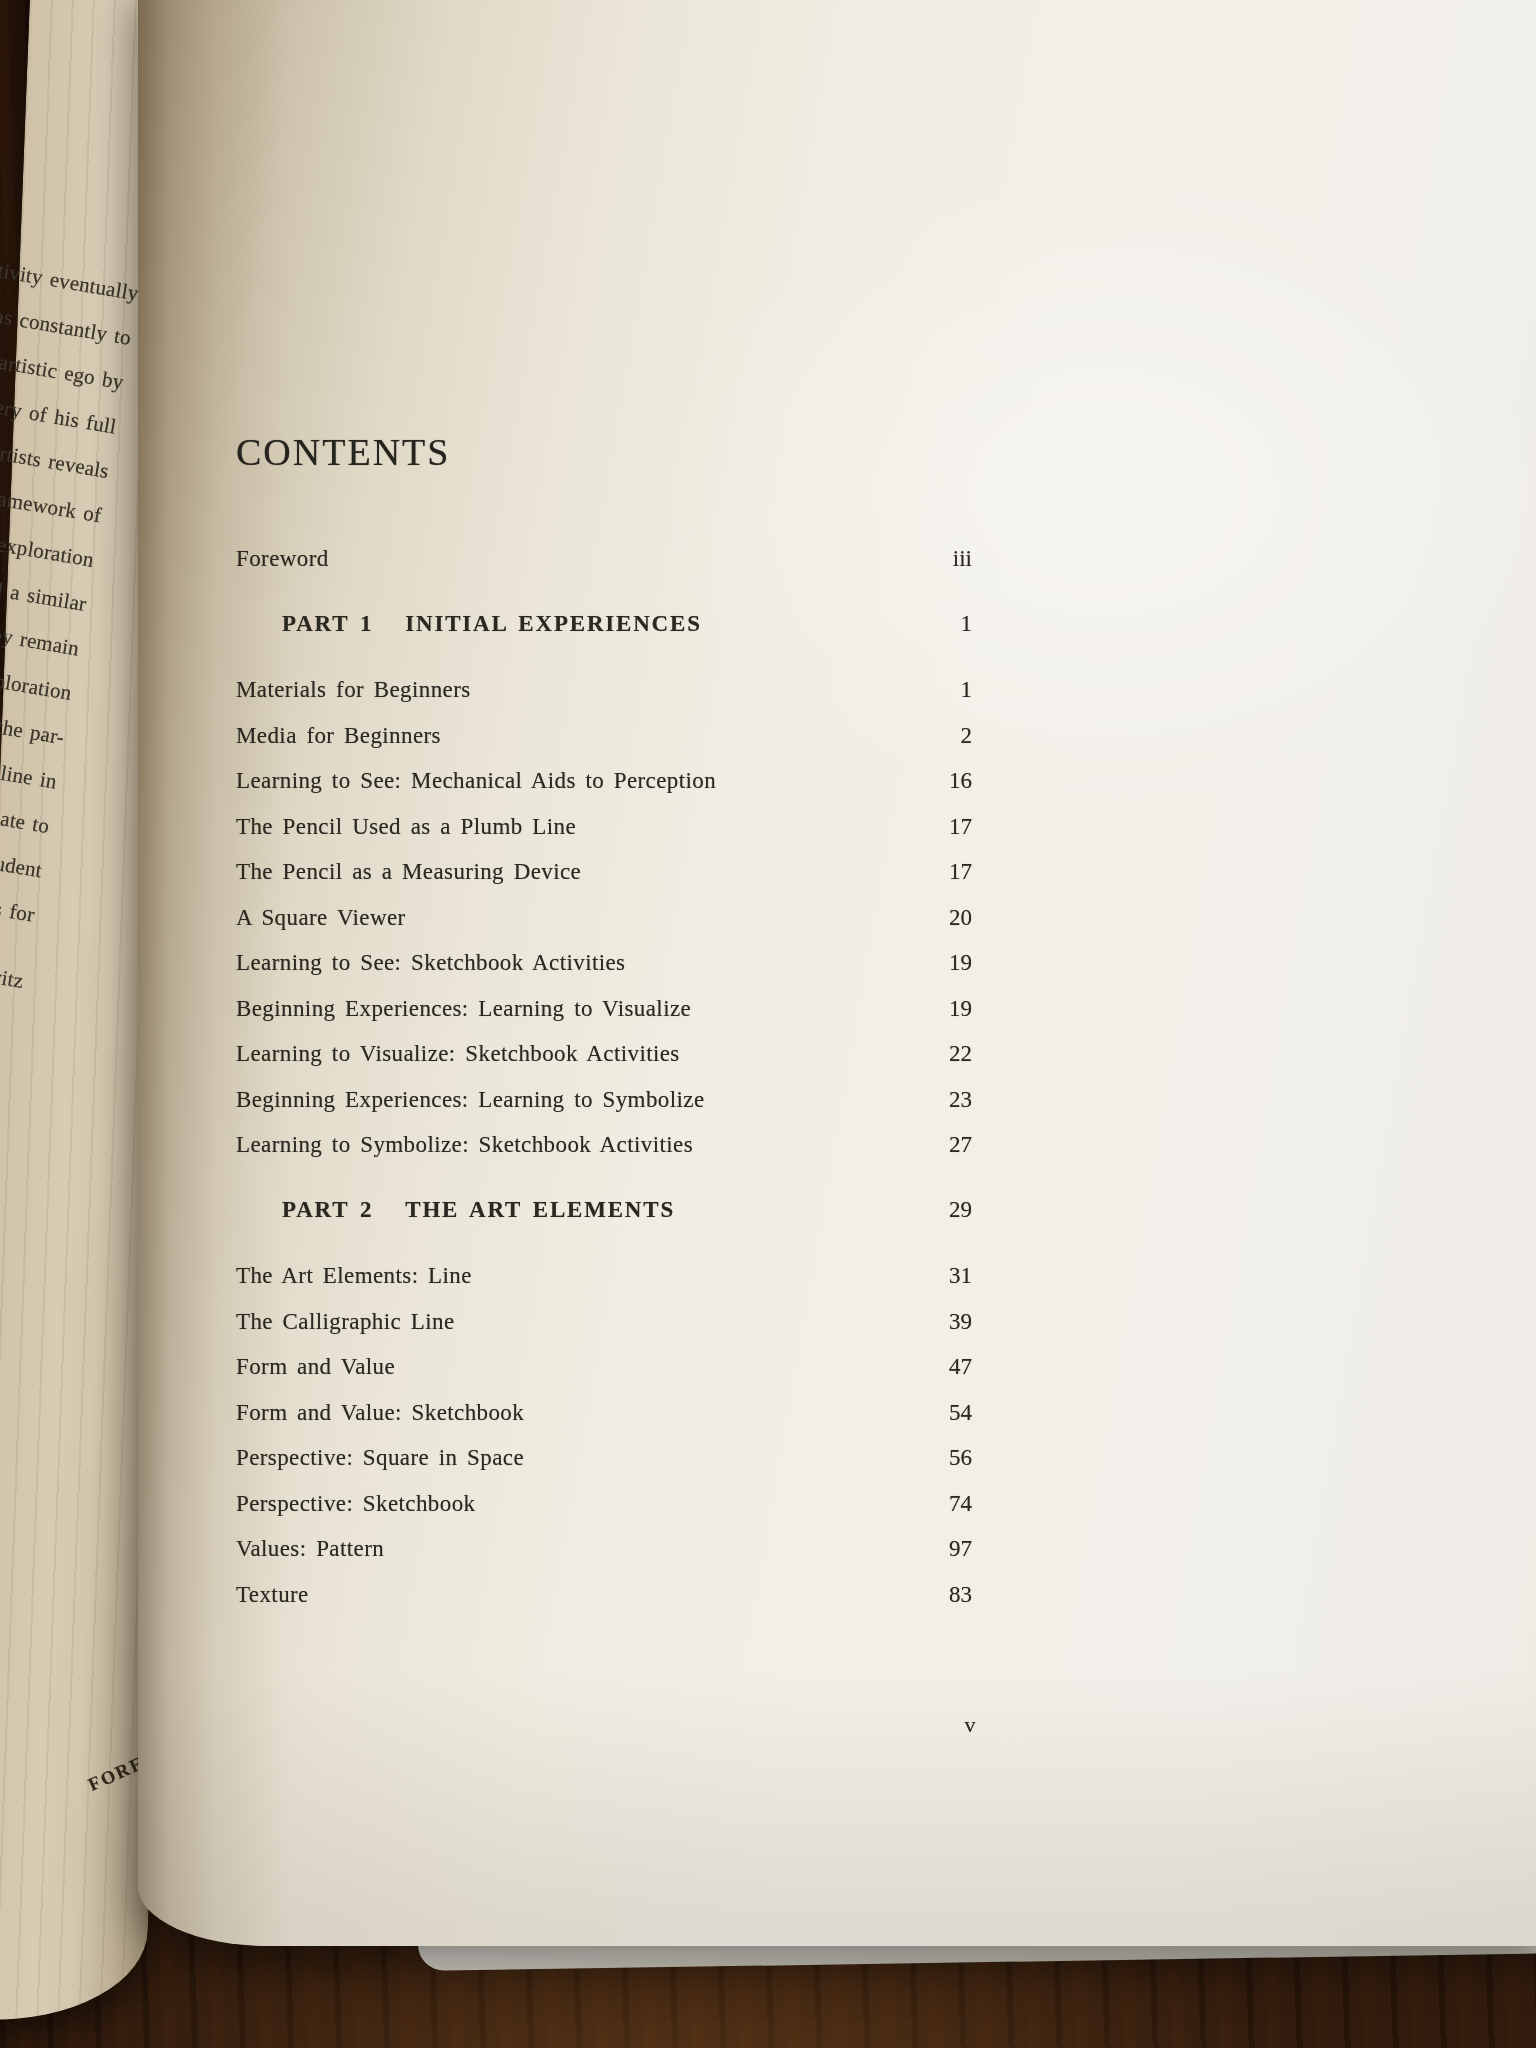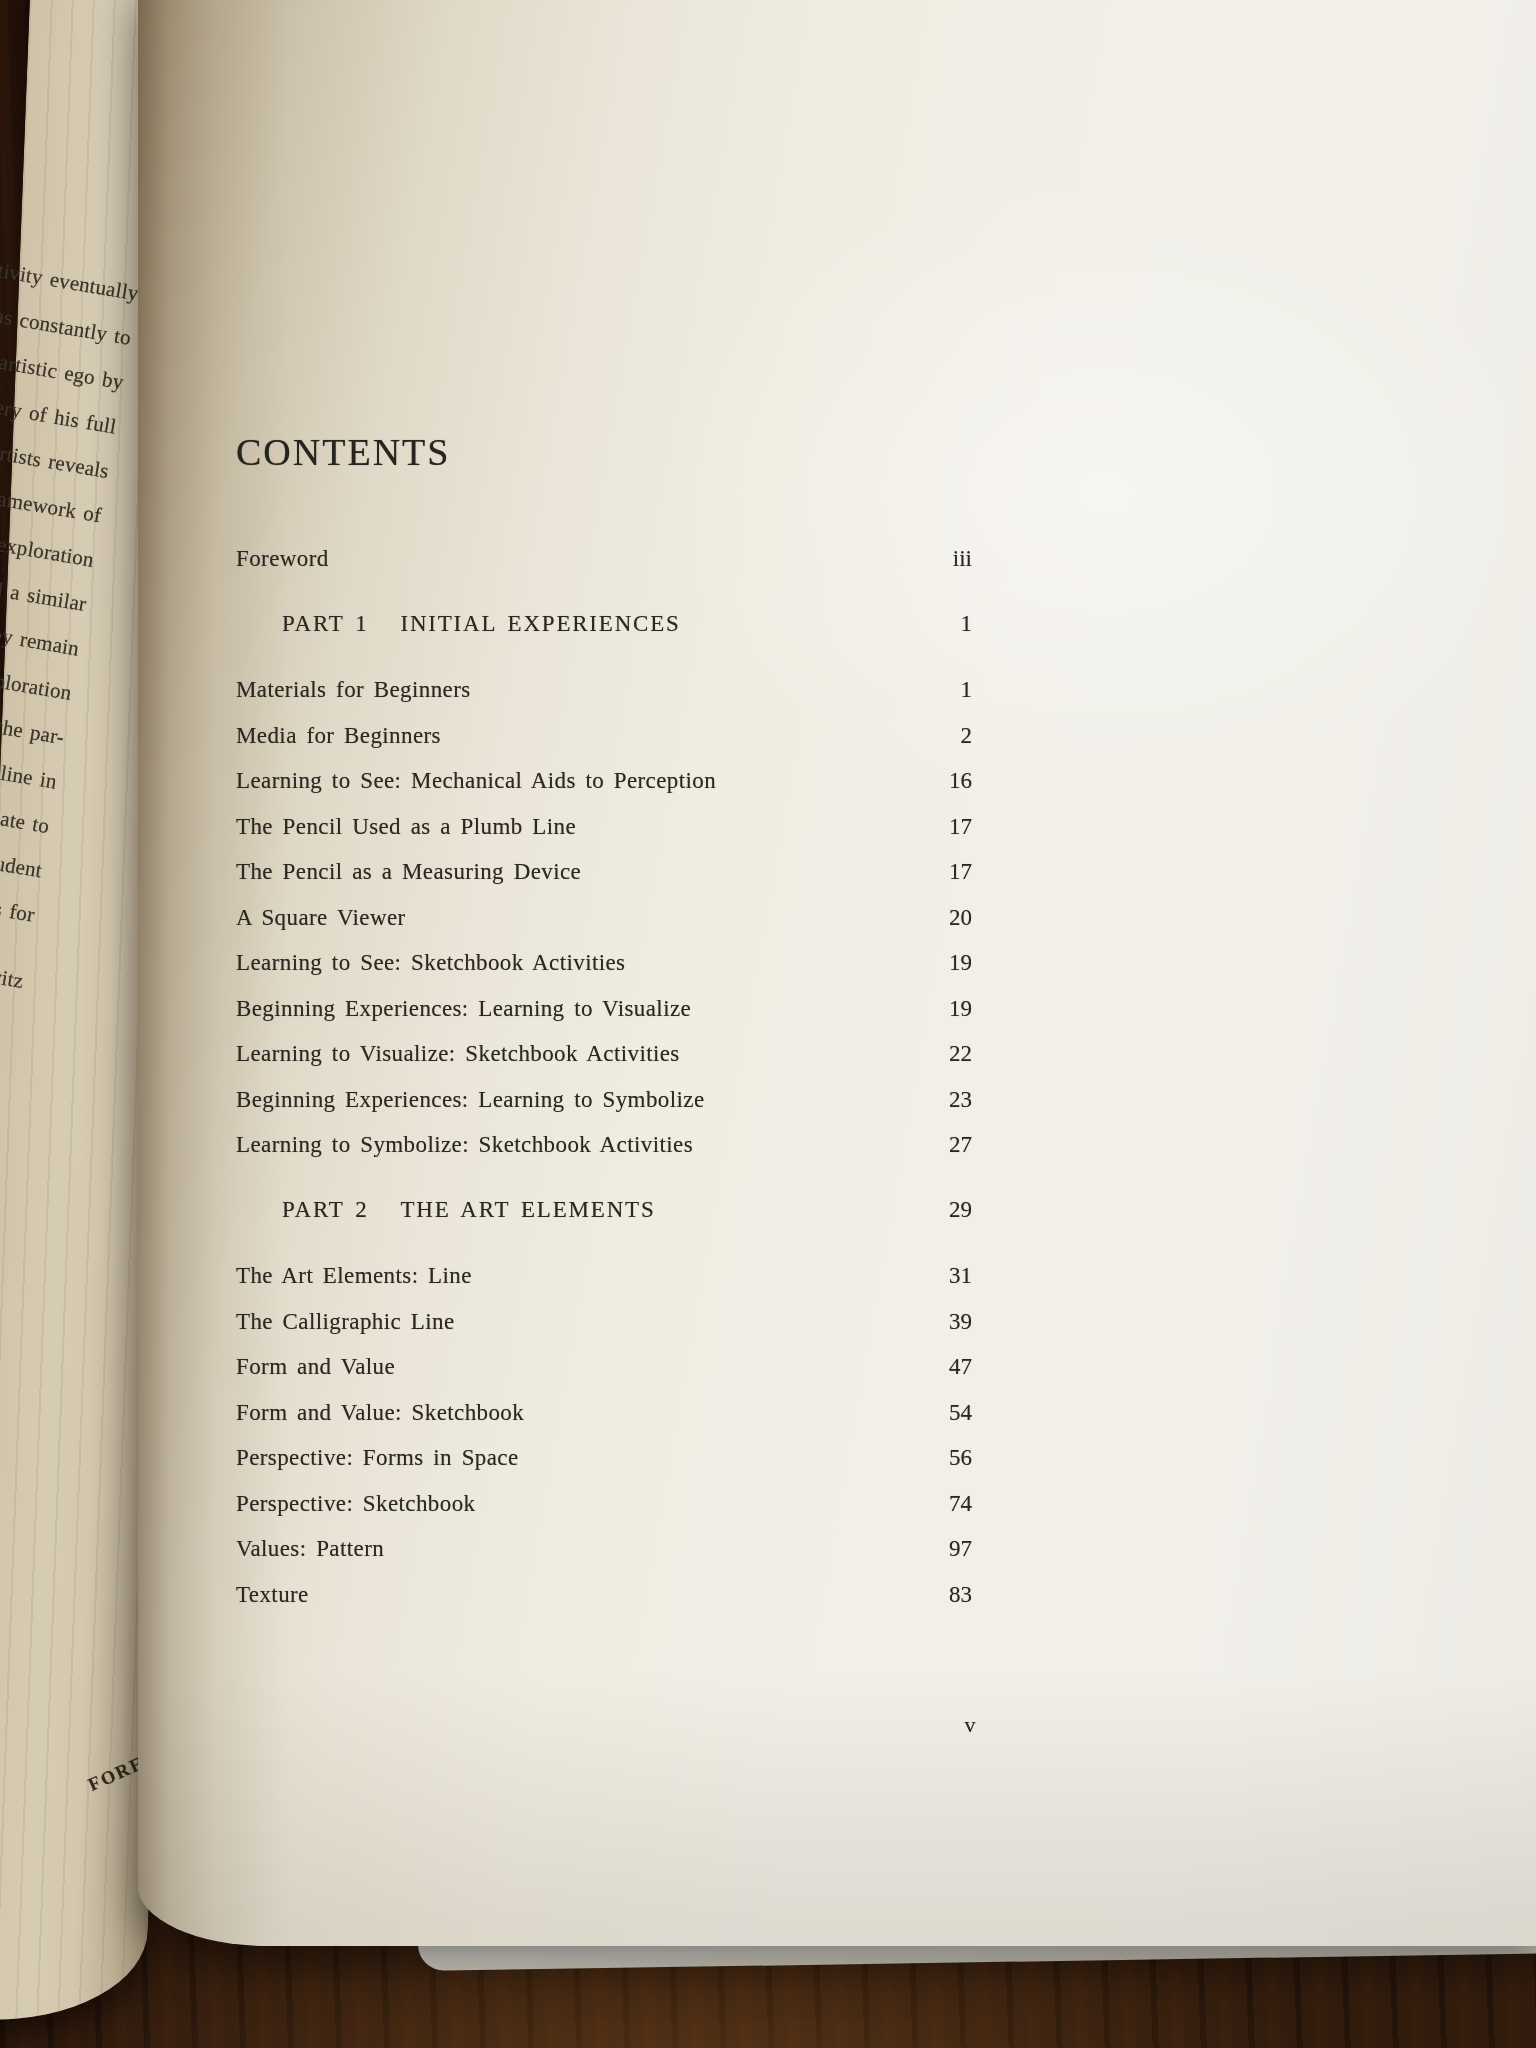--- a/index.html
+++ b/index.html
@@ -59,21 +59,21 @@
   }
   .toc h1{
     margin:0 0 72px 0;font-size:38px;font-weight:400;letter-spacing:2px;color:#26241e;
     text-shadow:0 0 1px rgba(38,36,30,0.6);
   }
   .toc-row{height:45.5px;display:flex;justify-content:space-between;align-items:flex-start;font-size:23px;line-height:26px;}
   .toc-row .label{letter-spacing:0.4px;word-spacing:3.5px;}
   .toc-row .num{width:70px;text-align:right;flex:none;}
   .toc-row.part{margin-top:19px;}
   .toc-row.part + .toc-row{margin-top:21px;}
-  .toc-row.part .label{padding-left:46px;letter-spacing:1.8px;}
+  .toc-row.part .label{padding-left:46px;letter-spacing:1.8px;font-weight:bold;}
   .toc-row.part .part-title{margin-left:32px;}
   .folio{
     position:absolute;left:942px;top:1712px;width:56px;z-index:5;text-align:center;
     font-size:22px;color:#2b2822;text-shadow:0 0 0.8px rgba(43,40,34,0.45);
   }
 </style>
 </head>
 <body>
 
 <div class="photo">
@@ -175,21 +175,21 @@
         </div>
         <div class="toc-row">
           <span class="label">Form and Value</span>
           <span class="num">47</span>
         </div>
         <div class="toc-row">
           <span class="label">Form and Value: Sketchbook</span>
           <span class="num">54</span>
         </div>
         <div class="toc-row">
-          <span class="label">Perspective: Forms in Space</span>
+          <span class="label">Perspective: Square in Space</span>
           <span class="num">56</span>
         </div>
         <div class="toc-row">
           <span class="label">Perspective: Sketchbook</span>
           <span class="num">74</span>
         </div>
         <div class="toc-row">
           <span class="label">Values: Pattern</span>
           <span class="num">97</span>
         </div>

